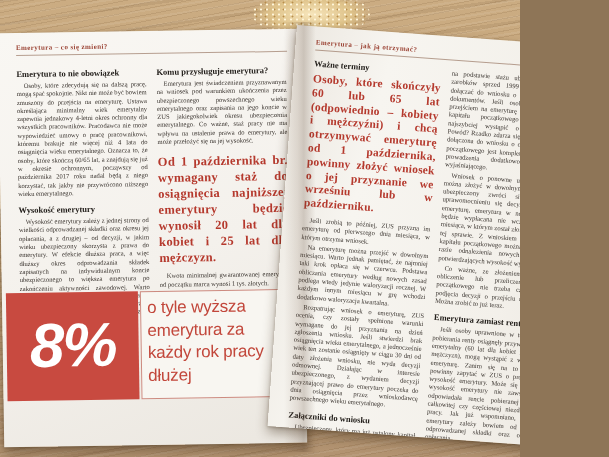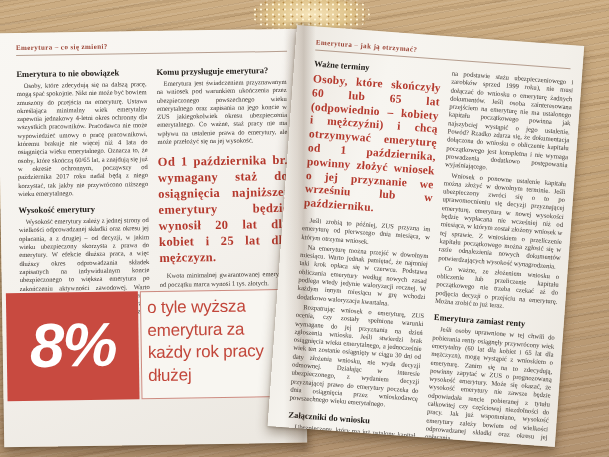--- a/index.html
+++ b/index.html
@@ -1,17 +1,17 @@
 <!DOCTYPE html>
 <html lang="pl"><head>
 <meta charset="utf-8">
 <style>
   html,body{margin:0;padding:0;background:#8e7557;}
   .scene{
-    position:relative;width:609px;height:457px;overflow:hidden;
+    position:relative;width:520px;height:457px;overflow:hidden;
     background-color:#c3a37a;
     background-image:
       repeating-linear-gradient(171deg, rgba(255,255,255,.07) 0 2px, rgba(0,0,0,0) 2px 8px),
       repeating-linear-gradient(169deg, rgba(120,88,52,.16) 0 1px, rgba(0,0,0,0) 1px 6px),
       repeating-linear-gradient(172deg, rgba(90,62,34,.10) 0 3px, rgba(0,0,0,0) 3px 23px),
       linear-gradient(180deg,#cbac82 0%,#c2a278 45%,#b3placeholder 100%);
     background-image:
       repeating-linear-gradient(171deg, rgba(255,255,255,.07) 0 2px, rgba(0,0,0,0) 2px 8px),
       repeating-linear-gradient(169deg, rgba(120,88,52,.16) 0 1px, rgba(0,0,0,0) 1px 6px),
       repeating-linear-gradient(172deg, rgba(90,62,34,.10) 0 3px, rgba(0,0,0,0) 3px 23px),

